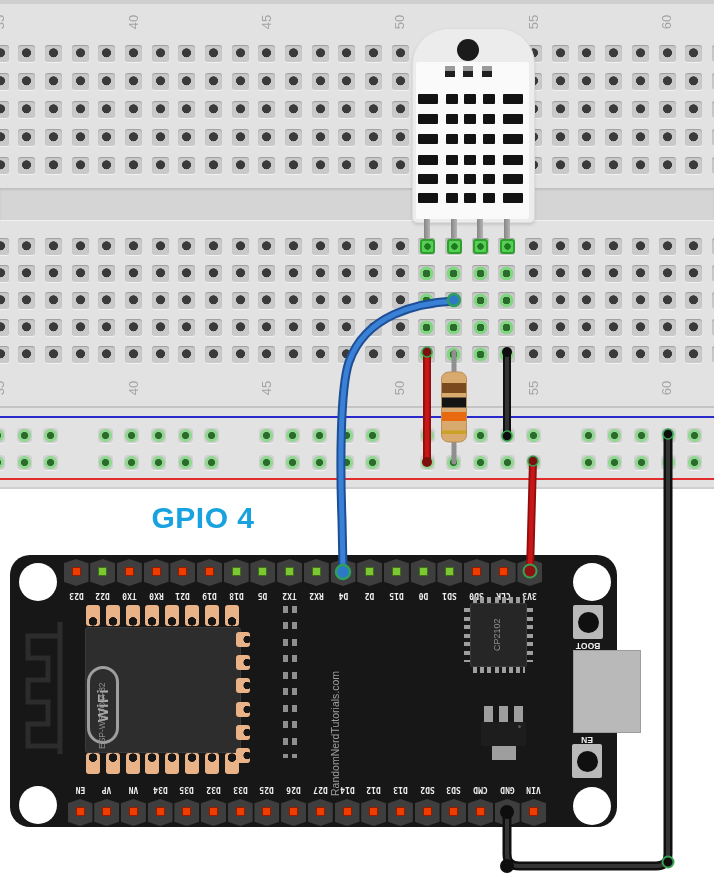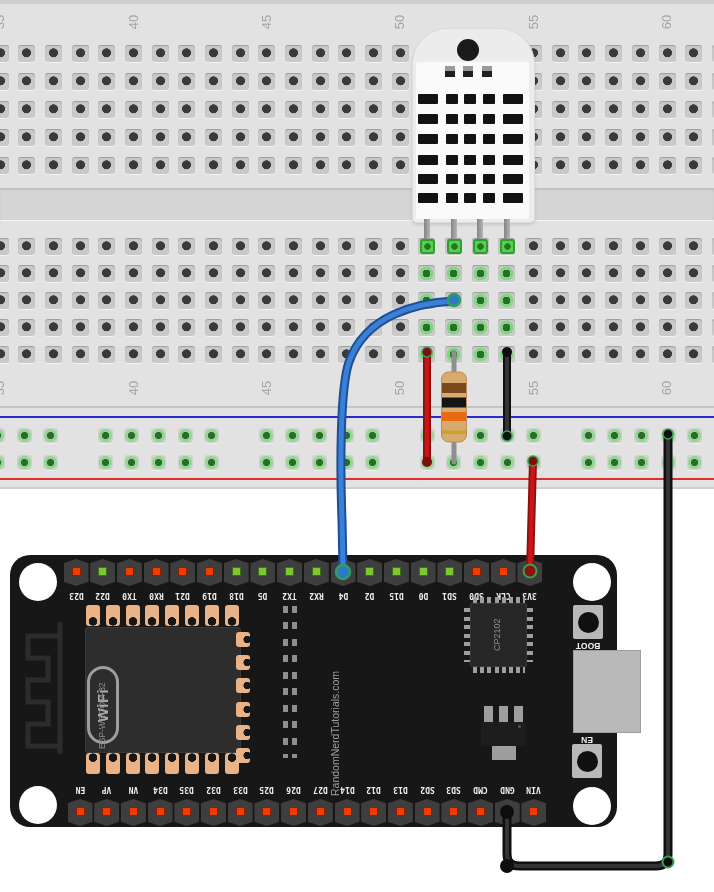--- a/index.html
+++ b/index.html
@@ -468,20 +468,21 @@
     <div class="dht-leg" style="left:424px"></div>
     <div class="dht-leg" style="left:451px"></div>
     <div class="dht-leg" style="left:477px"></div>
     <div class="dht-leg" style="left:504px"></div>
     <div class="legpad" style="left:419.5px"></div>
     <div class="legpad" style="left:446.5px"></div>
     <div class="legpad" style="left:472.5px"></div>
     <div class="legpad" style="left:499.5px"></div>
   </div>
 
+  <div id="gpio-label">GPIO 4</div>
 
   <div id="esp32"></div>
   <div class="mhole" style="left:19px;top:563px"></div>
   <div class="mhole" style="left:573px;top:563px"></div>
   <div class="mhole" style="left:19px;top:786px"></div>
   <div class="mhole" style="left:573px;top:787px"></div>
 
   <div id="pins-layer">
       <div class="pincell" style="left: 63.5px; top: 559px;"></div>
       <div class="pinsq red" style="left: 71.5px; top: 567px;"></div>

